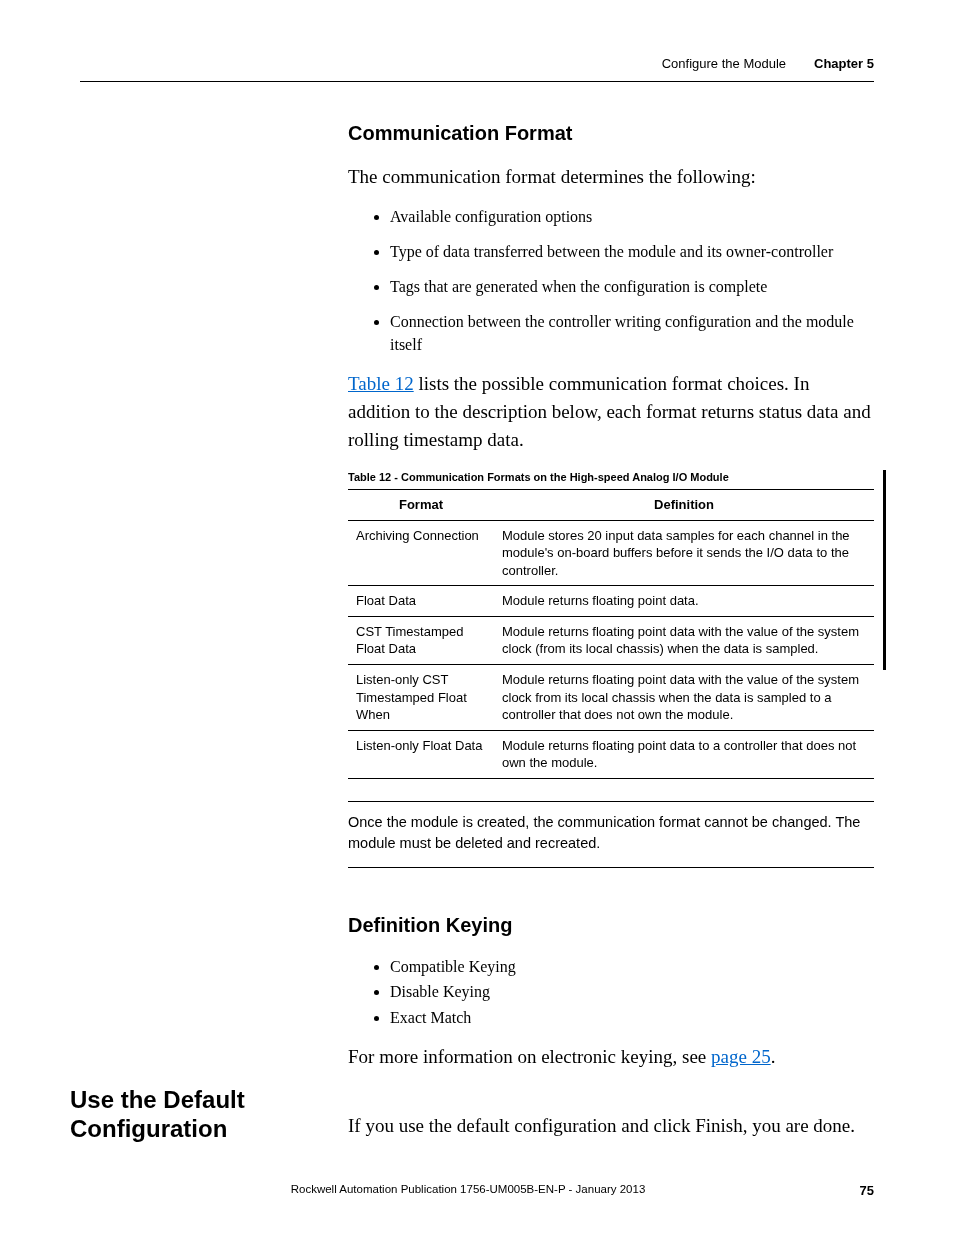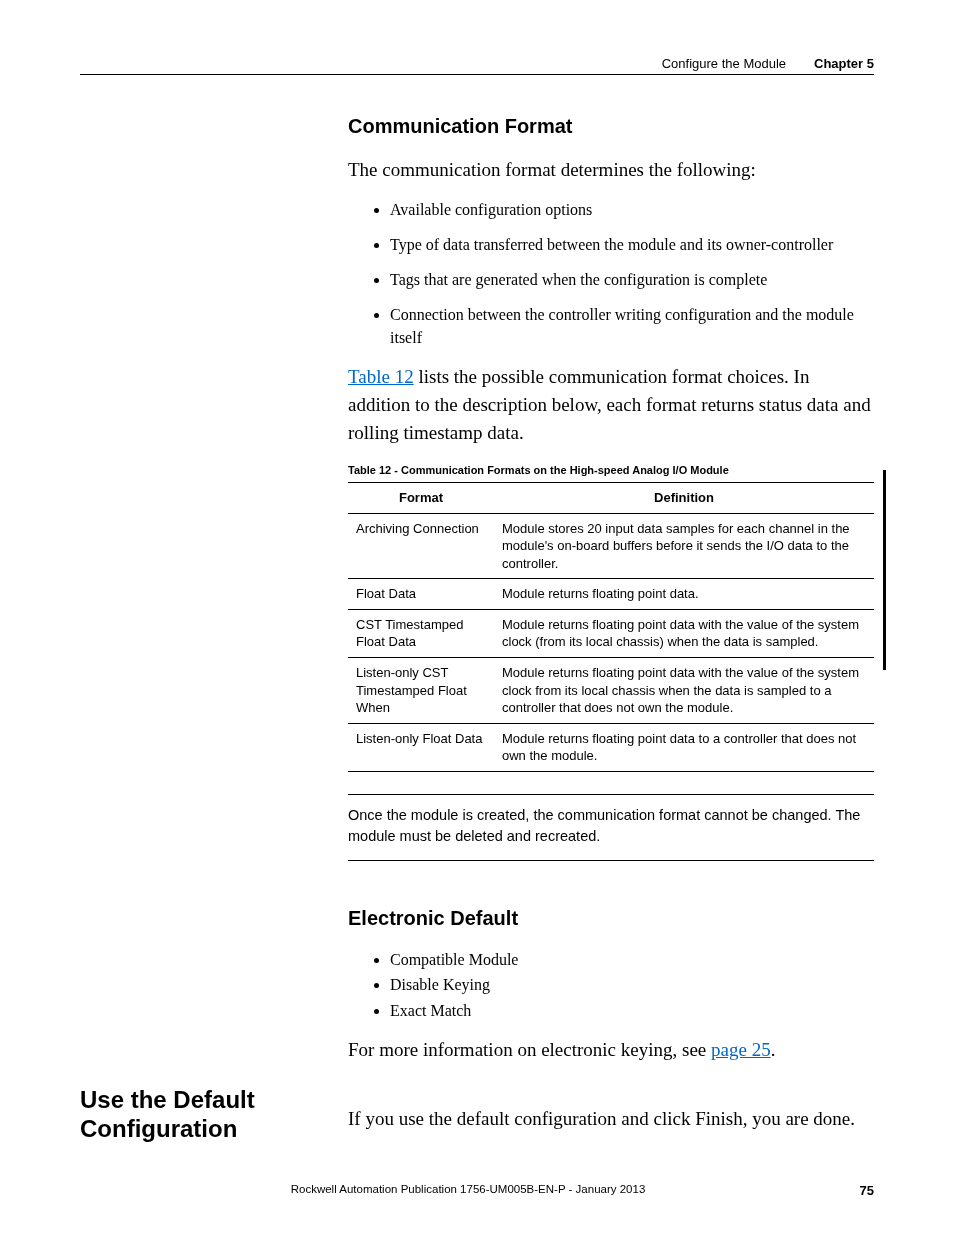--- a/index.html
+++ b/index.html
@@ -24,21 +24,21 @@
     height: 200px;
     background: #000;
   }
   .running-head {
     display: flex;
     justify-content: flex-end;
     align-items: baseline;
     font-family: "Myriad Pro", "Helvetica Neue", Arial, sans-serif;
     font-size: 13px;
     border-bottom: 1.5px solid #000;
-    padding-bottom: 3px;
+    padding-bottom: 10px;
     margin-bottom: 40px;
   }
   .running-head .sep { margin: 0 14px; }
   .running-head .chap { font-weight: 700; }
   .content-col {
     margin-left: 268px;
   }
   .h3 {
     font-family: "Myriad Pro Cond", "Arial Narrow", Arial, sans-serif;
     font-weight: 700;
@@ -102,21 +102,21 @@
     width: 106px;
     flex: 0 0 106px;
     padding-left: 6px;
   }
   .important-box .text {
     flex: 1;
     line-height: 1.5;
   }
   .sidehead {
     position: absolute;
-    left: 80px;
+    left: 70px;
     width: 240px;
     font-family: "Myriad Pro Cond", "Arial Narrow", Arial, sans-serif;
     font-weight: 700;
     font-size: 24px;
     line-height: 1.2;
   }
   .footer {
     position: absolute;
     bottom: 40px;
     left: 62px;
@@ -193,23 +193,23 @@
         </tr>
       </tbody>
     </table>
 
     <div class="important-box">
       <div class="text">Once the module is created, the communication format cannot be changed. The module must be deleted and recreated.</div>
     </div>
 
     <div class="section-gap"></div>
 
-    <h3 class="h3">Electronic Default</h3>
+    <h3 class="h3">Definition Keying</h3>
     <ul class="bullets tight">
-      <li>Compatible Module</li>
+      <li>Compatible Keying</li>
       <li>Disable Keying</li>
       <li>Exact Match</li>
     </ul>
     <p class="body">
       <span>For more information on electronic keying, see </span><a class="xref">page 25</a><span>.</span>
     </p>
   </div>
 
   <div class="sidehead" style="top: 1086px;">Use the Default Configuration</div>
   <div class="content-col" style="margin-top: 42px;">

